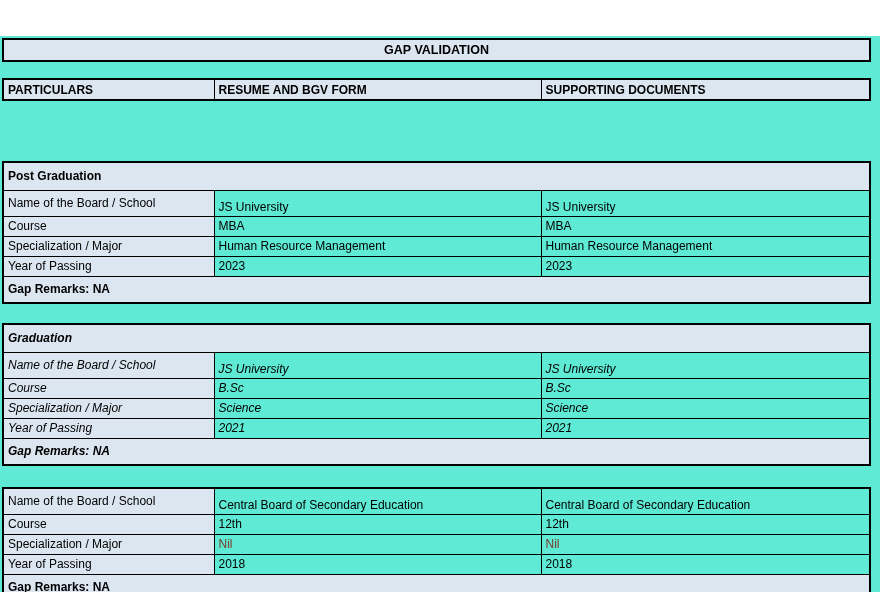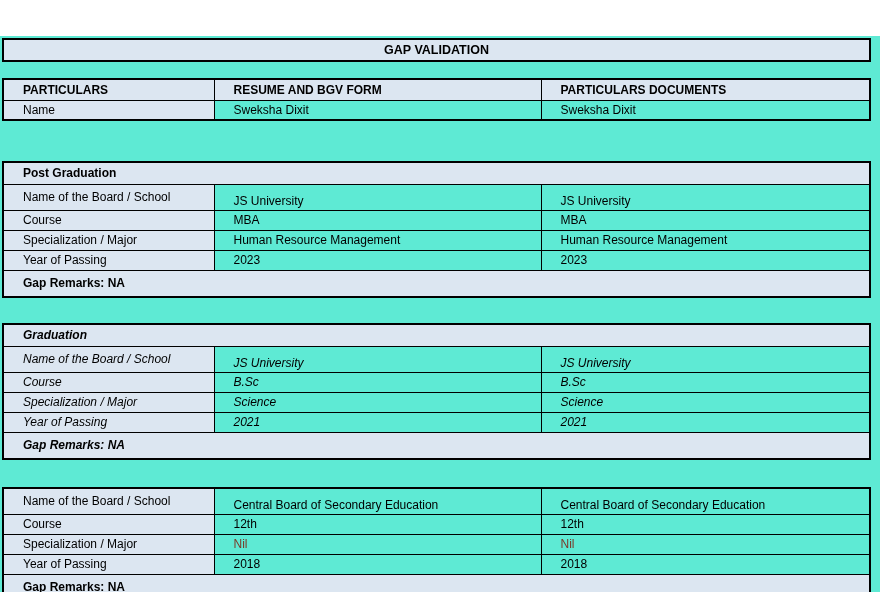--- a/index.html
+++ b/index.html
@@ -17,29 +17,29 @@
     position:absolute;left:2px;width:869px;box-sizing:border-box;
     border-collapse:collapse;border:2px solid var(--border,#000);
     table-layout:fixed;
   }
   .t-particulars{top:42px;}
   .sec-0{top:125px;}
   .sec-1{top:287px;font-style:italic;}
   .sec-2{top:451px;}
   .tbl td,.tbl th{
     border:1px solid var(--border,#000);
-    padding:0 0 0 19px;overflow:hidden;white-space:nowrap;
+    padding:0 0 0 4px;overflow:hidden;white-space:nowrap;
     font-size:12px;text-align:left;vertical-align:middle;
   }
   .tbl th{font-weight:bold;background:var(--header-fill,#dce6f1);}
   .tbl td.lbl{background:var(--header-fill,#dce6f1);}
   tr.r-head{height:21px;}
   tr.r-std{height:20px;}
   tr.r-board{height:26px;}
-  tr.r-sec{height:22px;border-radius:10px;}
+  tr.r-sec{height:28px;border-radius:10px;}
   tr.r-rem{height:27px;}
   tr.r-sec td{background:var(--header-fill,#dce6f1);font-weight:bold;}
   tr.r-rem td{background:var(--header-fill,#dce6f1);font-weight:bold;}
   tr.r-board td.val{vertical-align:bottom;padding-bottom:2px;}
   td.nil{color:var(--nil-text,#7a3b2a);}
 </style>
 </head>
 <body>
 
 <div class="page">
@@ -51,26 +51,21 @@
   <table class="tbl t-particulars">
     <colgroup>
         <col style="width:211px">
         <col style="width:327px">
         <col>
       </colgroup>
     <tbody>
       <tr class="r-head">
         <th>PARTICULARS</th>
         <th>RESUME AND BGV FORM</th>
-        <th>PARTICULARS DOCUMENTS</th>
-      </tr>
-      <tr class="r-std">
-        <td class="lbl">Name</td>
-        <td>Sweksha Dixit</td>
-        <td>Sweksha Dixit</td>
+        <th>SUPPORTING DOCUMENTS</th>
       </tr>
     </tbody>
   </table>
 
   <table class="tbl sec-0">
     <colgroup>
         <col style="width:211px">
         <col style="width:327px">
         <col>
       </colgroup>

